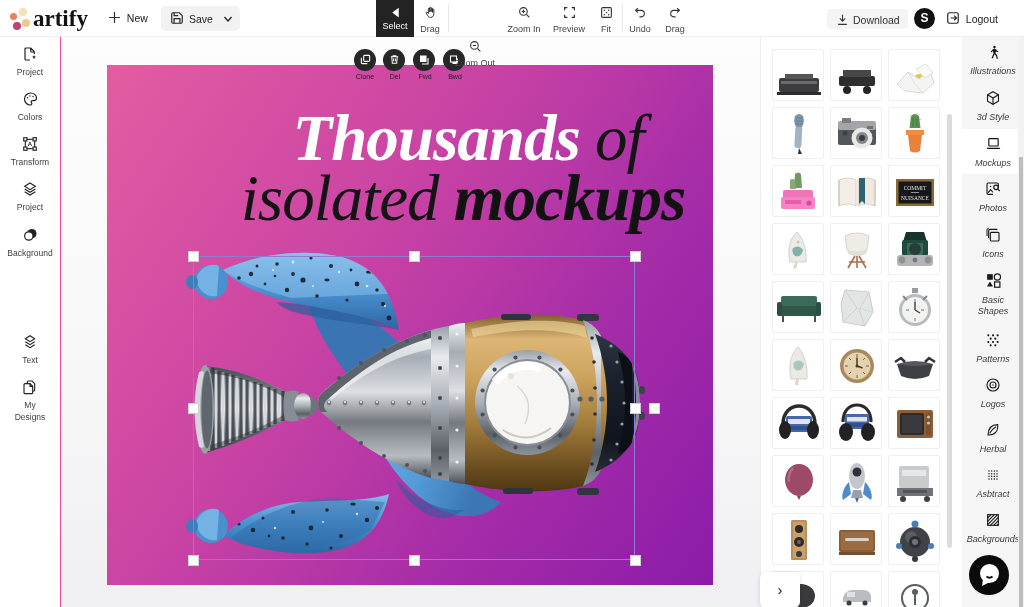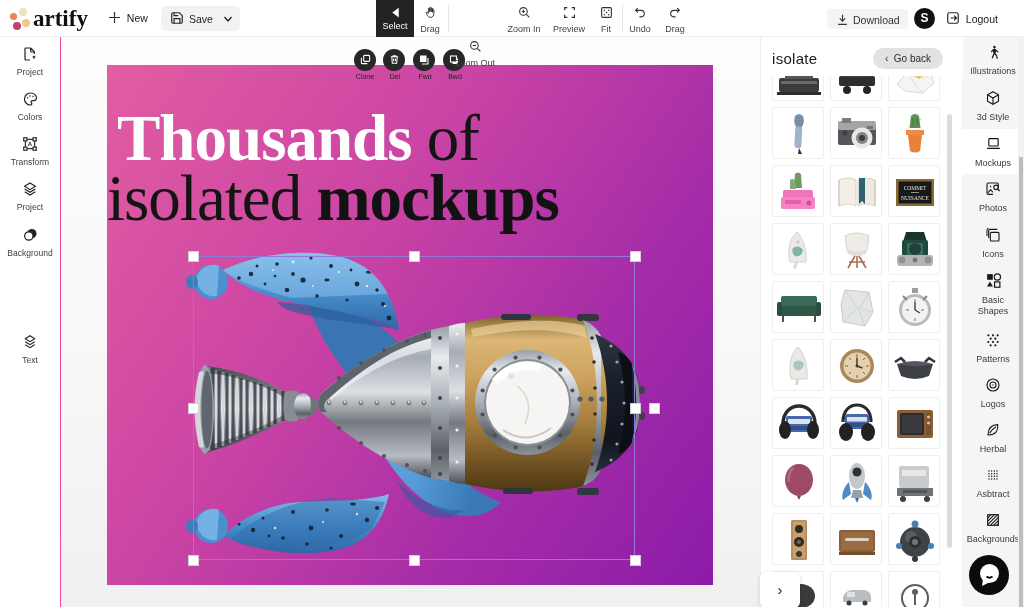--- a/index.html
+++ b/index.html
@@ -27,22 +27,22 @@
   #logout { position:absolute; left:946px; top:11px; font-size:10.5px; color:#222; }
   
   #leftbar { position:absolute; left:0; top:37px; width:61px; height:570px; background:#fff;
     border-right:1px solid #ec4899; z-index:20; }
   .litem { position:absolute; left:0; width:60px; text-align:center; color:#3d3d3d; }
   .litem .llabel { font-size:8.5px; color:#3d3d3d; display:block; line-height:11.5px; margin-top:1px; }
   
   #main { position:absolute; left:61px; top:37px; width:699px; height:570px; background:linear-gradient(180deg,#fdfdfd 0%,#f8f8f9 55%,#f0eff1 100%); }
   #canvas { position:absolute; left:46px; top:28px; width:606px; height:520px;
     background:linear-gradient(124deg,#e25da1 0%,#c943a4 40%,#a62da8 70%,#8c1ba9 100%); overflow:hidden; }
-  #headline { position:absolute; left:0; top:0; width:712px; text-align:left;
-    font-family:"Liberation Serif", serif; color:#131313; }
+  #headline { position:absolute; left:0; top:0; width:712px; text-align:center;
+    font-family:"Liberation Serif", serif; color:#131313;font-style:italic; }
   
   .fab { position:absolute; width:22px; height:22px; border-radius:50%; background:#272727;
     z-index:5; text-align:center; }
   .fab svg { margin-top:5px; }
   .fablabel { position:absolute; font-size:7px; color:#222; z-index:5; text-align:center; width:30px; }
   
   #selbox { position:absolute; border:1px solid #8f7ad8; z-index:4; }
   .handle { position:absolute; width:11px; height:11px; background:#fff; border:1px solid #cfcfcf; z-index:6; }
   
   #rpanel { position:absolute; left:760px; top:37px; width:202px; height:570px; background:#fff;
@@ -56,21 +56,21 @@
     border-radius:2px; }
   .card svg { position:absolute; left:0; top:0; }
   #gridscroll { position:absolute; left:186px; top:77px; width:5px; height:434px; background:#dcdcdc;
     border-radius:3px; }
   #expand { position:absolute; left:-1px; top:535px; width:40px; height:36px; background:#fff;
     border-radius:6px; box-shadow:0 1px 4px rgba(0,0,0,.15); text-align:center; line-height:36px;
     font-size:15px; color:#222; z-index:6; }
   
   #rsidebar { position:absolute; left:962px; top:37px; width:62px; height:570px; background:#f5f5f5; }
   .ritem { position:absolute; left:0; width:62px; text-align:center; color:#333; }
-  .ritem .llabel { font-size:9px; color:#3a3a3a; display:block; line-height:11px; margin-top:2px; }
+  .ritem .llabel { font-size:9px; color:#3a3a3a; display:block; line-height:11px; margin-top:2px;font-style:italic; }
   .ritem.active { background:#fff; }
   #chatbtn { position:absolute; left:969px; top:555px; width:40px; height:40px; border-radius:50%;
     background:#0b0b0b; z-index:40; }
   #pagescroll { position:absolute; left:1018px; top:37px; width:6px; height:570px; background:#f2f2f2; z-index:50; }
   #pagescroll .thumb { position:absolute; left:1px; top:120px; width:4px; height:450px; background:#bdbdbd; }
 </style>
 </head>
 <body>
 <div id="main">
   <div id="canvas">
@@ -540,20 +540,28 @@
       </svg>
     <span class="llabel">Background</span>
   </div>
   <div class="litem" style="top:297px;">
     <svg width="16" height="16" viewBox="0 0 24 24" fill="none" stroke="#222" stroke-width="1.7">
         <path d="M12 2.5 19 7l-7 4.5L5 7z"></path>
         <path d="M5 11.5l7 4.5 7-4.5M5 16l7 4.5L19 16"></path>
       </svg>
     <span class="llabel">Text</span>
   </div>
+  <div class="litem" style="top:342px;">
+    <svg width="16" height="16" viewBox="0 0 24 24" fill="none" stroke="#222" stroke-width="1.7">
+        <path d="M8 7V4.5A1.5 1.5 0 0 1 9.5 3H15l4 4v9.5a1.5 1.5 0 0 1-1.5 1.5H16"></path>
+        <path d="M4.5 7H12l4 4v9.5a1.5 1.5 0 0 1-1.5 1.5h-10A1.5 1.5 0 0 1 3 20.5v-12A1.5 1.5 0 0 1 4.5 7z" fill="#fff"></path>
+        <path d="M12 7v4h4" fill="none"></path>
+      </svg>
+    <span class="llabel">My<br>Designs</span>
+  </div>
 </div>
 <div id="rpanel">
   <div id="grid">
 
     <div class="card" style="left:11px;top:12px;">
         <svg width="52" height="52" viewBox="0 0 52 52">
           <rect x="6" y="28" width="40" height="14" rx="2" fill="#3c3c3e"></rect>
           <rect x="8" y="31" width="36" height="3" fill="#6a6a6c"></rect>
           <rect x="4" y="42" width="44" height="3" fill="#2c2c2e"></rect>
           <rect x="12" y="24" width="28" height="5" fill="#565658"></rect>
@@ -829,24 +837,20 @@
           <circle cx="34" cy="31" r="2.5" fill="#3a3d41"></circle>
         </svg>
       </div>
     <div class="card" style="left:127px;top:534px;">
         <svg width="52" height="52" viewBox="0 0 52 52">
           <circle cx="26" cy="26" r="13" fill="none" stroke="#5a5d61" stroke-width="2"></circle>
           <circle cx="26" cy="20" r="3" fill="#5a5d61"></circle>
           <path d="M26 23 v10" stroke="#5a5d61" stroke-width="2"></path>
         </svg>
       </div>
-  </div>
-  <div id="rheader">
-    <span id="searchword">isolate</span>
-    <div id="goback">‹ &nbsp;Go back</div>
   </div>
   <div id="gridscroll"></div>
   <div id="expand">›</div>
 </div>
 <div id="rsidebar">
   <div class="ritem" style="top:7px;">
     <svg width="15" height="16" viewBox="0 0 24 24" fill="#1a1a1a">
         <circle cx="13.5" cy="3.8" r="2"></circle>
         <path d="M12.6 7.2c-1.1 0-2.3.6-2.9 1.5L7.6 11.6l1.5 1 1.9-2.6.9 4.3-3 7.2 1.9.8 2.9-6.7 2.4 2.7 1 5 1.9-.4-1.2-5.8-2.6-3 .7-3.4c1 .9 2.2 1.6 3.7 1.8l.3-1.8c-1.5-.2-2.7-1-3.4-2.2-.8-1.3-1.6-2.3-3.9-2.3z"></path>
       </svg>

